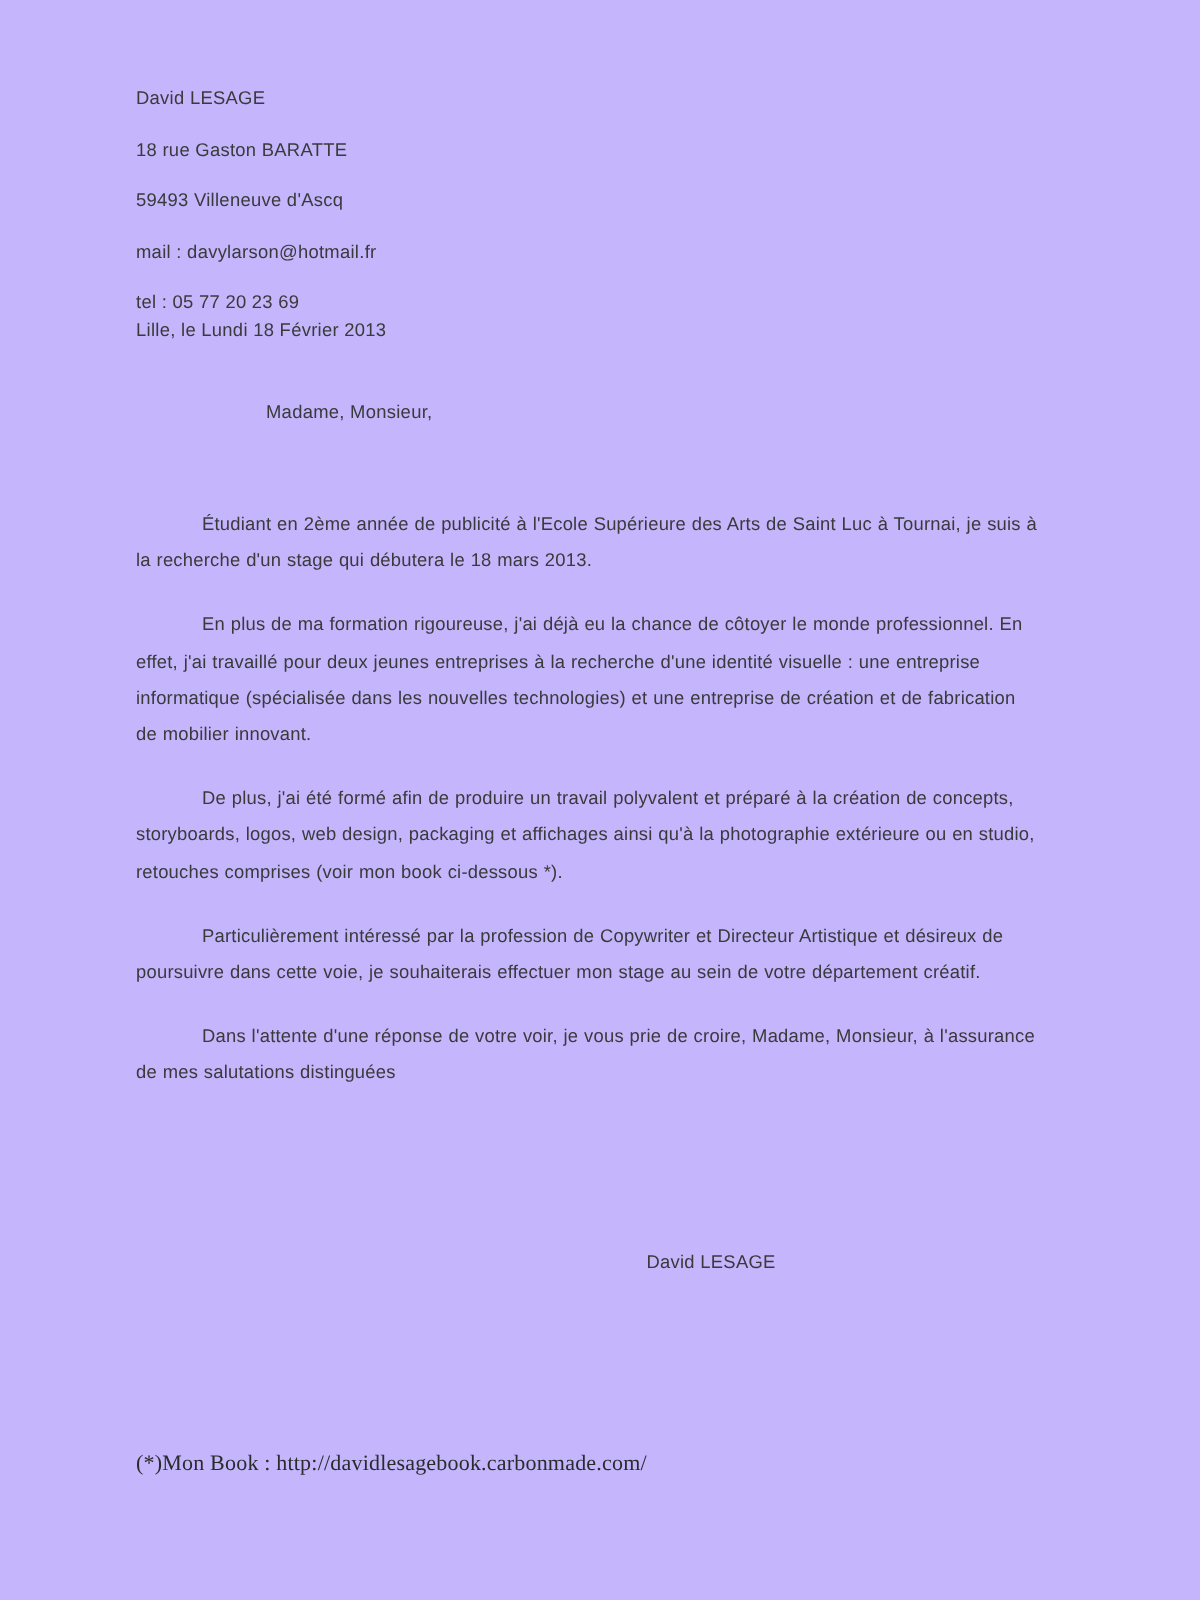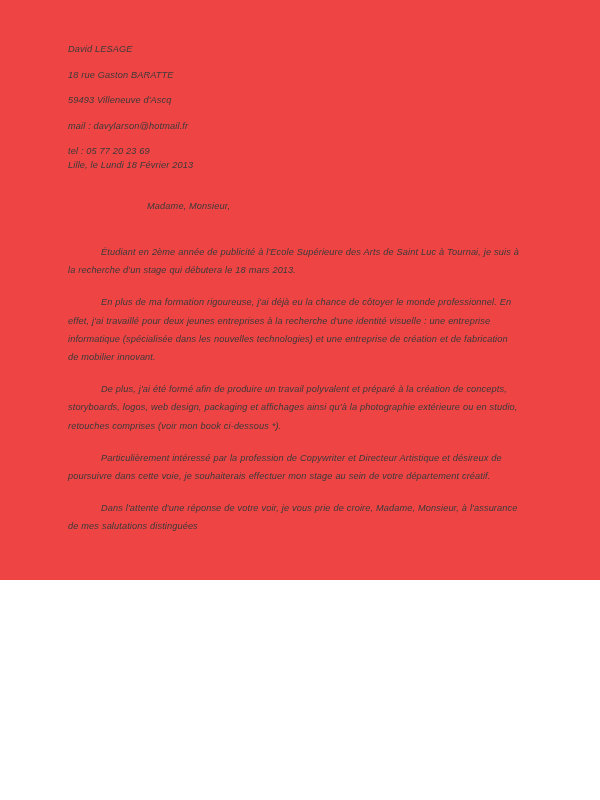--- a/index.html
+++ b/index.html
@@ -4,26 +4,25 @@
 <style>
   html, body {
     margin: 0;
     padding: 0;
     background: #ffffff;
   }
 
   .page {
     position: relative;
     width: 600px;
-    height: 580px;
-    background: #ef4444;
+    height: 800px;
+    background: #c4b5fd;
     overflow: hidden;
     font-family: "Liberation Sans", sans-serif;
     color: #3a3a3a;
-    font-style: italic;
     -webkit-font-smoothing: antialiased;
   }
 
   
   .sender-block {
     position: absolute;
     left: 68px;
     top: 44px;
     width: 300px;
   }
@@ -46,21 +45,21 @@
     text-align: left;
     font-size: 9.2px;
     line-height: 11px;
     letter-spacing: 0.15px;
     color: #3a3a3a;
   }
 
   
   .salutation {
     position: absolute;
-    left: 147px;
+    left: 133px;
     top: 201px;
     font-size: 9.2px;
     line-height: 11px;
     letter-spacing: 0.15px;
     color: #3a3a3a;
   }
 
   
   .body-block {
     position: absolute;
@@ -68,21 +67,21 @@
     top: 243px;
     width: 453px;
   }
 
   .body-paragraph {
     font-size: 9.2px;
     line-height: 18.2px;
     letter-spacing: 0.12px;
     text-indent: 33px;
     color: #3a3a3a;
-    margin: 0 0 14px 0;
+    margin: 10px 0 14px 0;
     text-align: left;
     word-spacing: 0.2px;
   }
 
   
   .signature {
     position: absolute;
     left: 68px;
     top: 626px;
     width: 452px;
@@ -127,14 +126,15 @@
   <div class="body-block">
     <p class="body-paragraph">Étudiant en 2ème année de publicité à l'Ecole Supérieure des Arts de Saint Luc à Tournai, je suis à la recherche d'un stage qui débutera le 18 mars 2013.</p>
     <p class="body-paragraph">En plus de ma formation rigoureuse, j'ai déjà eu la chance de côtoyer le monde professionnel. En effet, j'ai travaillé pour deux jeunes entreprises à la recherche d'une identité visuelle : une entreprise informatique (spécialisée dans les nouvelles technologies) et une entreprise de création et de fabrication de mobilier innovant.</p>
     <p class="body-paragraph">De plus, j'ai été formé afin de produire un travail polyvalent et préparé à la création de concepts, storyboards, logos, web design, packaging et affichages ainsi qu'à la photographie extérieure ou en studio, retouches comprises (voir mon book ci-dessous *).</p>
     <p class="body-paragraph">Particulièrement intéressé par la profession de Copywriter et Directeur Artistique et désireux de poursuivre dans cette voie, je souhaiterais effectuer mon stage au sein de votre département créatif.</p>
     <p class="body-paragraph">Dans l'attente d'une réponse de votre voir, je vous prie de croire, Madame, Monsieur, à l'assurance de mes salutations distinguées</p>
   </div>
 
   <div class="signature">David LESAGE</div>
 
+  <div class="footer-note">(*)Mon Book : http://davidlesagebook.carbonmade.com/</div>
 
 </div>
 
 </body></html>

